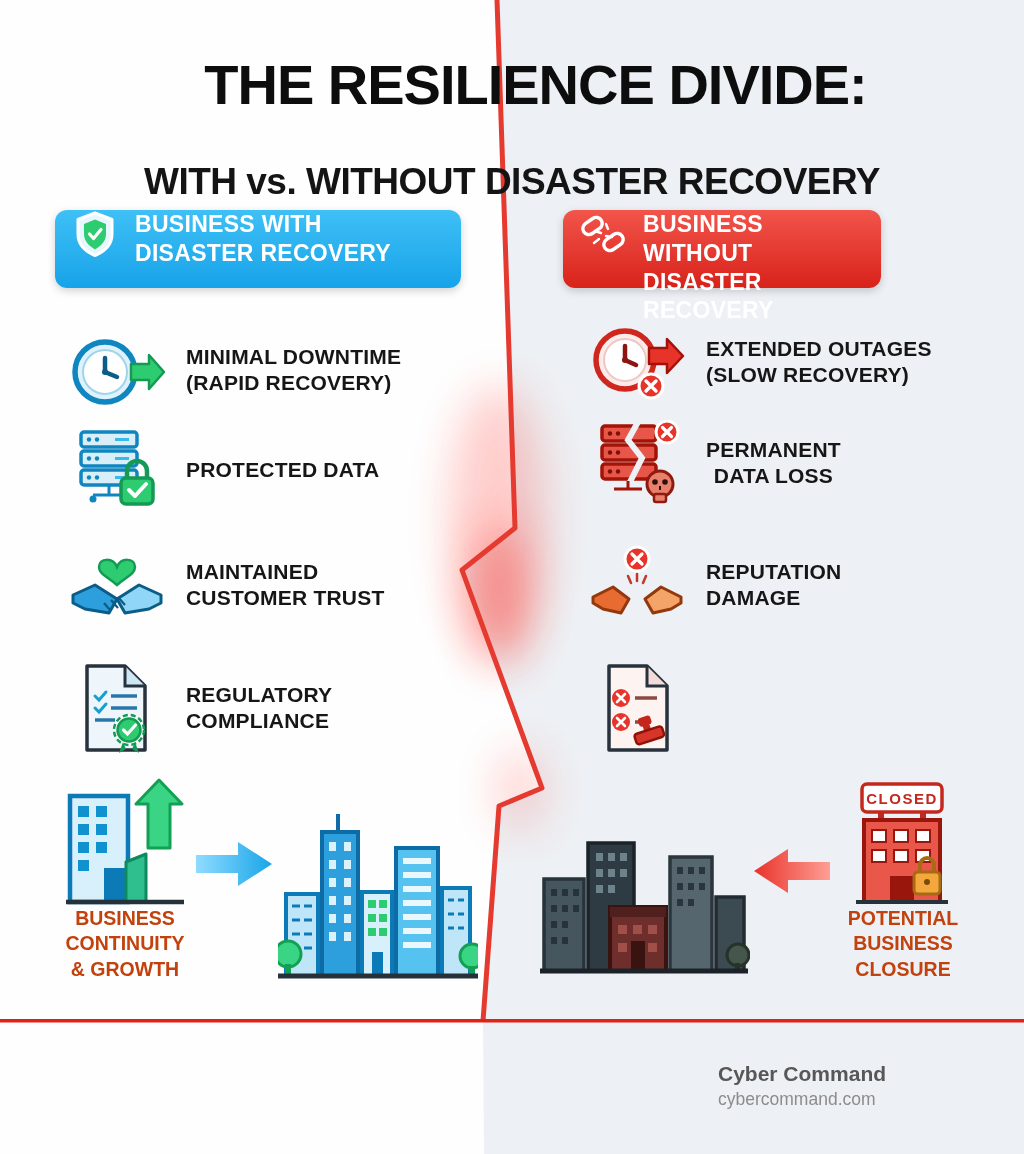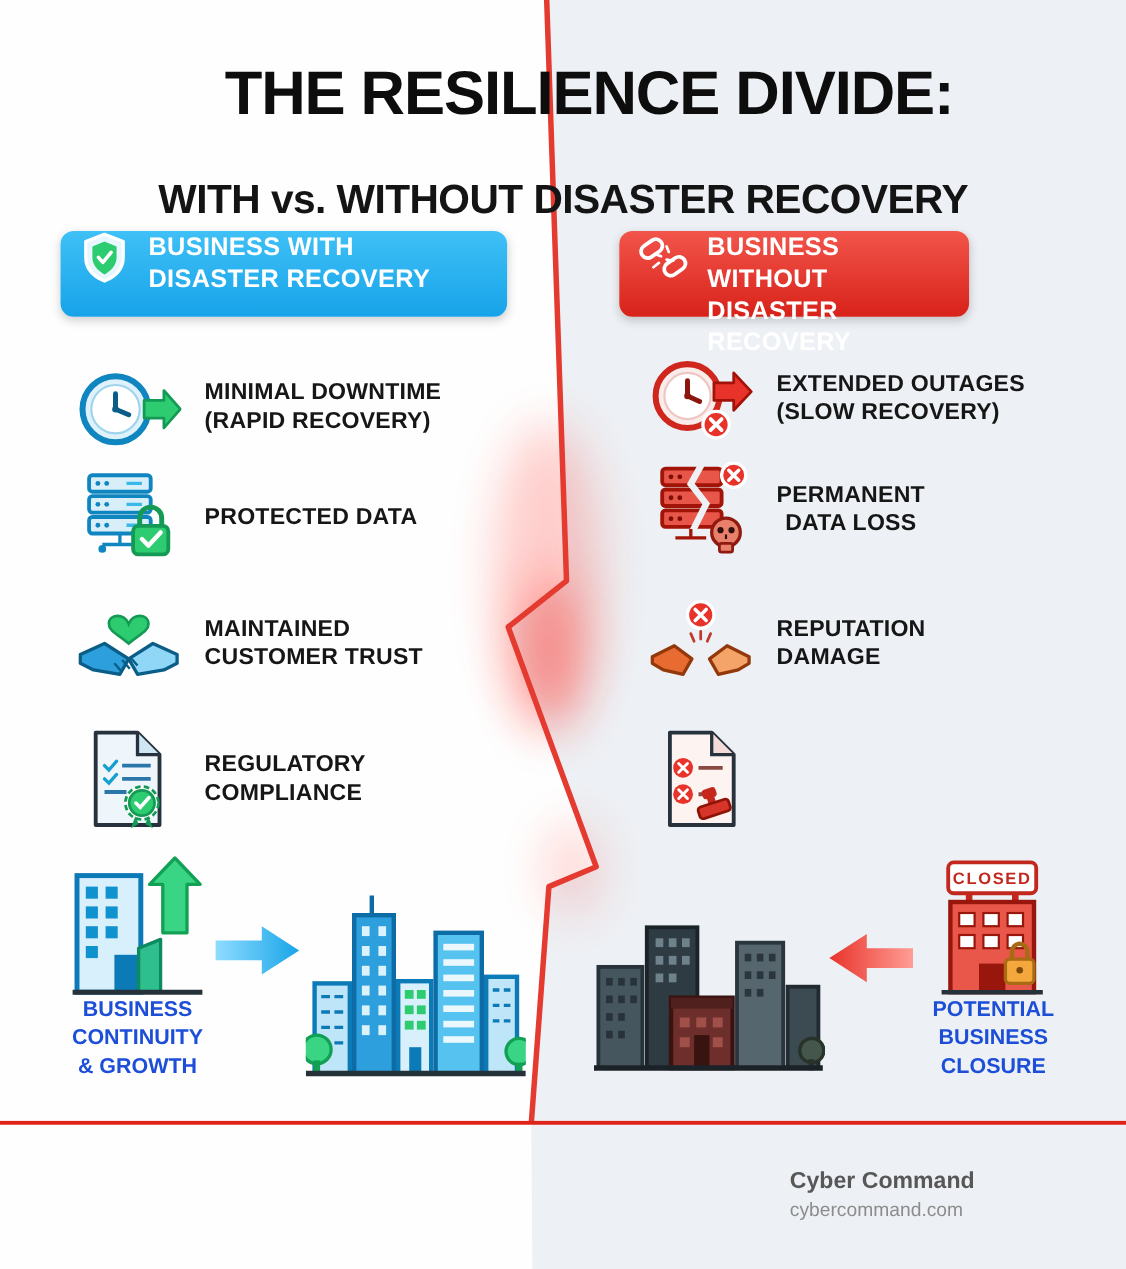--- a/index.html
+++ b/index.html
@@ -20,21 +20,21 @@
   .badge-text { color:#fff; font-weight:bold; font-size:23px; line-height:1.25; letter-spacing:.3px; }
   .badge-icon { flex:0 0 48px; display:flex; }
 
   .row { position:absolute; display:flex; align-items:center; }
   .row-icon { flex:0 0 110px; display:flex; justify-content:center; }
   .row-label { font-size:21px; font-weight:bold; color:#161616; line-height:1.26;
                letter-spacing:.2px; margin-left:14px; }
 
   .scene { position:absolute; }
   .scene-label { position:absolute; font-size:19.5px; font-weight:bold; text-align:center;
-                 line-height:1.3; color:#1d4ed8; }
+                 line-height:1.3; color:#c2410c; }
 
   .footer { position:absolute; left:718px; top:1062px; }
   .footer-brand { font-size:21px; font-weight:bold; color:#575757; }
   .footer-url { font-size:17.5px; color:#8c8c8c; margin-top:3px; }
 </style>
 </head>
 <body>
 
 <div class="canvas">
 

